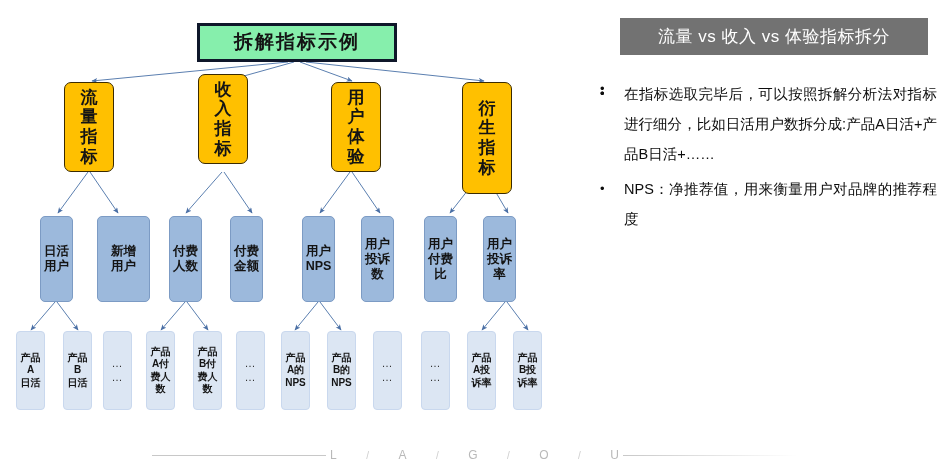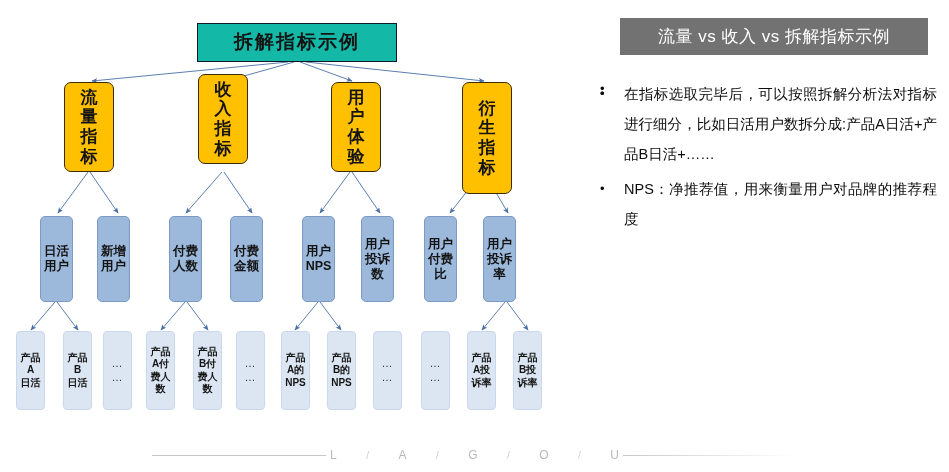--- a/index.html
+++ b/index.html
@@ -24,22 +24,22 @@
     justify-content:center;
     text-align:center;
     color:#141414;
     line-height:1.04;
     letter-spacing:0px;
     word-break:break-all;
     white-space:pre-line;
   }
 
   .n-title{
-    background:#14b8a6;
-    border:1px solid #0f172a;
+    background:#86efac;
+    border:3px solid #0f172a;
     font-size:19px;
     font-weight:700;
     letter-spacing:2px;
     line-height:1.1;
   }
   .n-l2{
     background:#FFC000;
     border:1.2px solid #3B2B00;
     border-radius:7px;
     font-size:17px;
@@ -167,21 +167,21 @@
 指标</div>
     <div class="node n-l2" style="left:198px;top:74px;width:50px;height:90px;">收入
 指标</div>
     <div class="node n-l2" style="left:331px;top:82px;width:50px;height:90px;">用户
 体验</div>
     <div class="node n-l2" style="left:462px;top:82px;width:50px;height:112px;">衍生
 指标</div>
 
     <div class="node n-l3" style="left:40px;top:216px;width:33px;height:86px;">日活
 用户</div>
-    <div class="node n-l3" style="left:97px;top:216px;width:33px;height:86px;">新增
+    <div class="node n-l3" style="left:97px;top:216px;width:53px;height:86px;">新增
 用户</div>
     <div class="node n-l3" style="left:169px;top:216px;width:33px;height:86px;">付费
 人数</div>
     <div class="node n-l3" style="left:230px;top:216px;width:33px;height:86px;">付费
 金额</div>
     <div class="node n-l3" style="left:302px;top:216px;width:33px;height:86px;">用户
 NPS</div>
     <div class="node n-l3" style="left:361px;top:216px;width:33px;height:86px;">用户
 投诉
 数</div>
@@ -224,21 +224,21 @@
 A投
 诉率</div>
     <div class="node n-l4" style="left:513px;top:331px;width:29px;height:79px;">产品
 B投
 诉率</div>
   </div>
 
   <div id="rightpanel">
 
     <div id="panel-header">
-      <div class="ttl">流量 vs 收入 vs 拆解指标示例</div>
+      <div class="ttl">流量 vs 收入 vs 体验指标拆分</div>
     </div>
 
     <div id="bullets">
       <div class="bullet">
         <span class="dot">•</span>
       </div>
       <div class="bullet">
         <span class="dot">•</span>
       </div>
       <div class="bullet">

